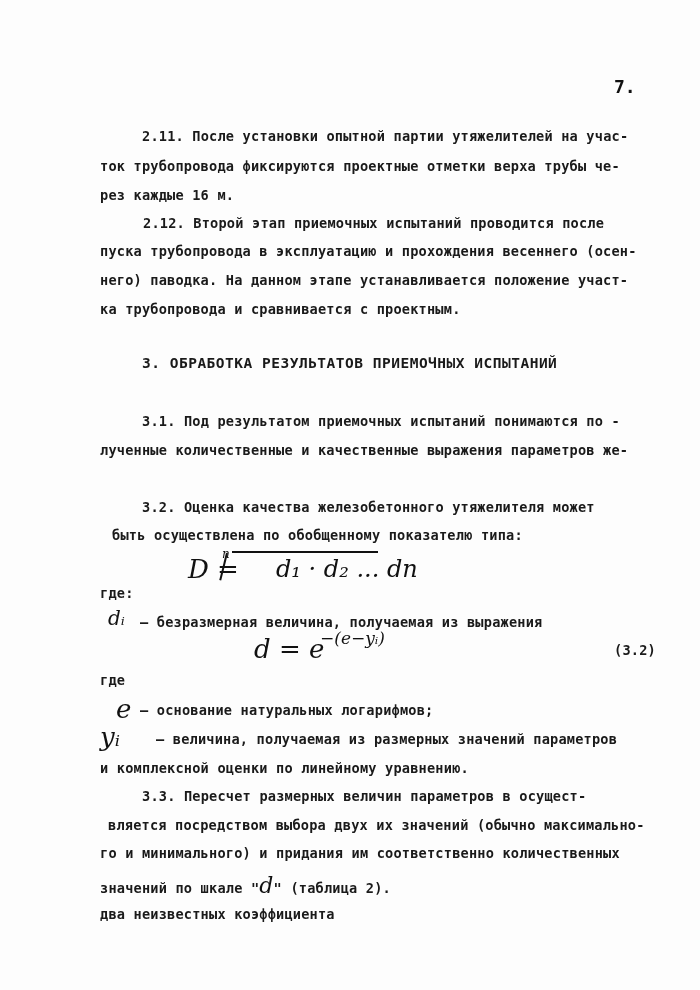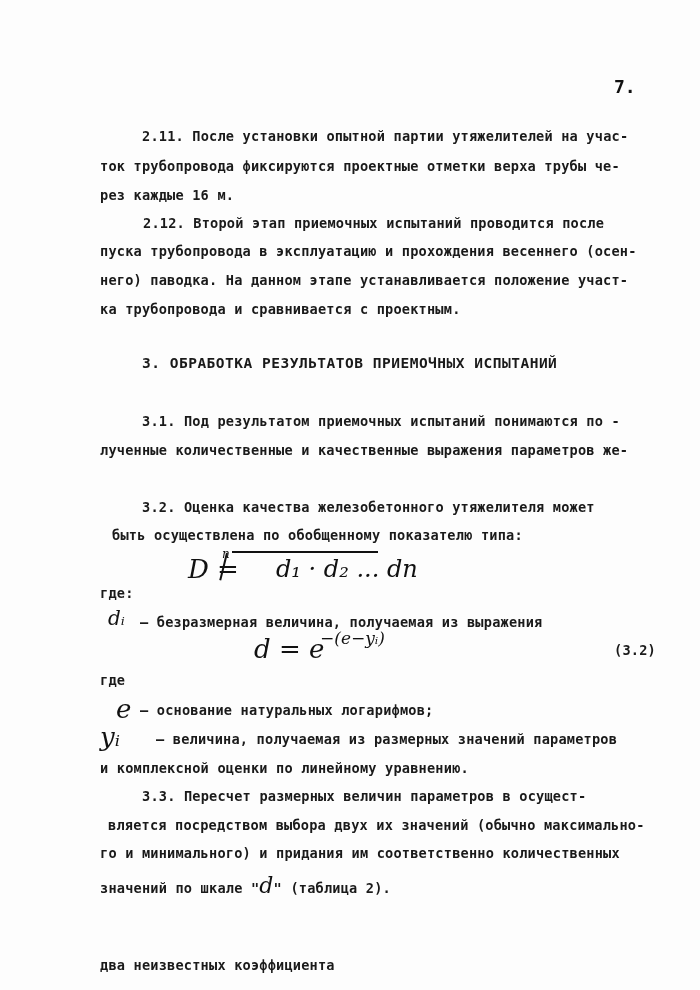--- a/index.html
+++ b/index.html
@@ -75,15 +75,15 @@
   <div class="tw" style="left:156px; top:731px;">– величина, получаемая из размерных значений параметров</div>
   <div class="tw" style="left:100px; top:760px;">и комплексной оценки по линейному уравнению.</div>
 
   <div class="tw" style="left:142px; top:788px;">3.3. Пересчет размерных величин параметров в       осущест-</div>
   <div class="tw" style="left:100px; top:817px;margin-left:8px;">вляется посредством выбора двух их значений (обычно максимально-</div>
   <div class="tw" style="left:100px; top:845px;">го и минимального) и придания им соответственно количественных</div>
   <div class="tw" style="left:100px; top:873px;">
     <span>значений по шкале "</span><span class="hand" style="position:static; font-size:22px; font-weight:normal;">d</span><span>" (таблица 2).</span>
   </div>
 
-  <div class="tw" style="left:100px; top:957px;">два неизвестных коэффициента</div>
+  <div class="tw" style="left:100px; top:906px;">два неизвестных коэффициента</div>
 
 </div>
 
 </body></html>

